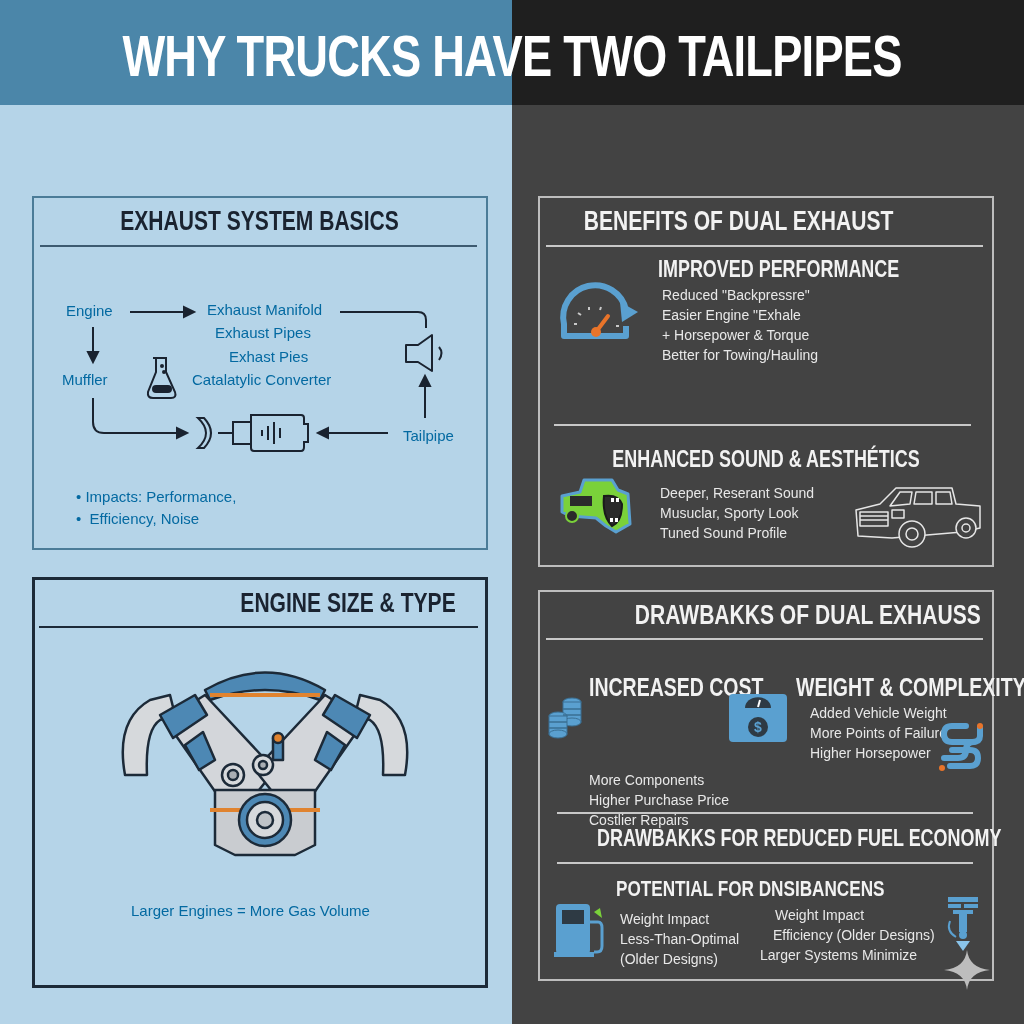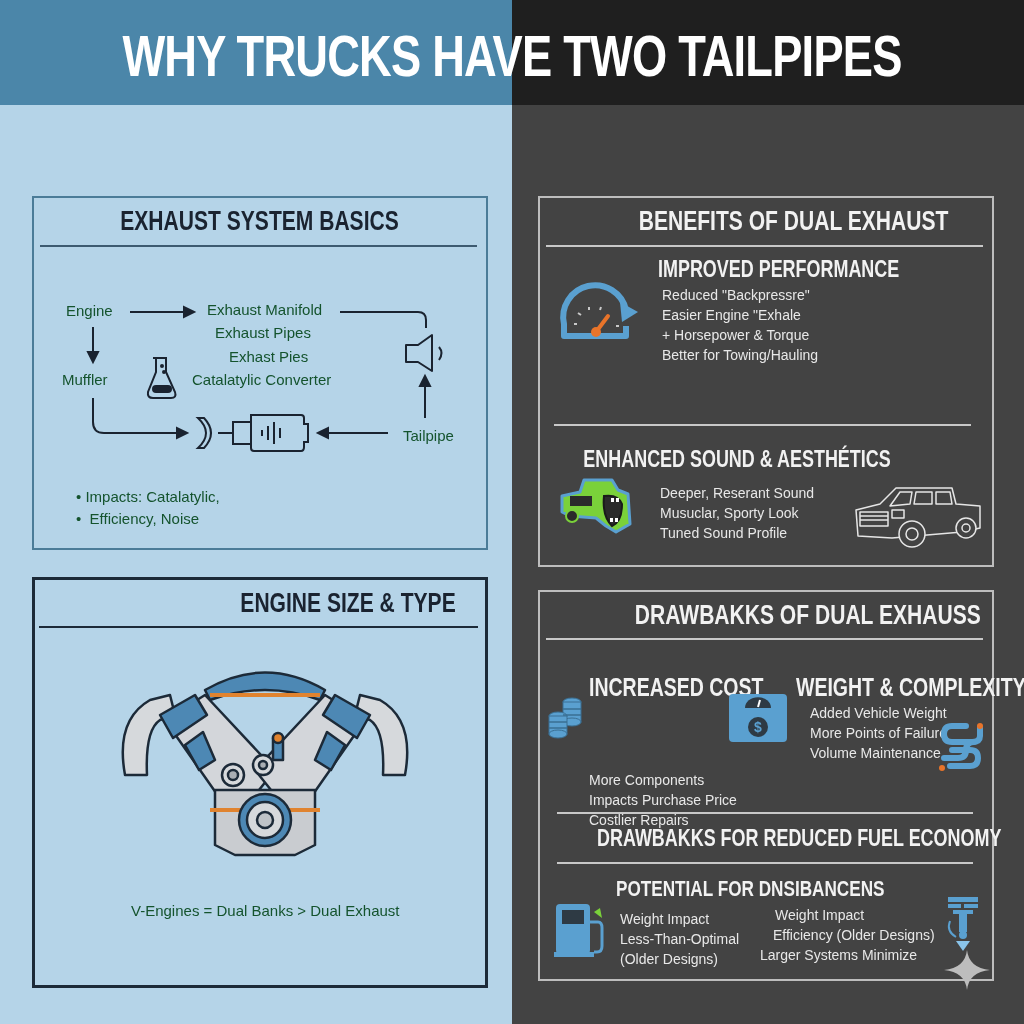--- a/index.html
+++ b/index.html
@@ -17,21 +17,21 @@
   .box-l2 { left: 32px; top: 577px; width: 456px; height: 411px; border: 3px solid #1c2a38; }
   .box-r1 { left: 538px; top: 196px; width: 456px; height: 371px; border: 2px solid #bdbdbd; }
   .box-r2 { left: 538px; top: 590px; width: 456px; height: 391px; border: 2px solid #bdbdbd; }
   .cond { font-weight: bold; transform: scaleX(0.78); transform-origin: left center; white-space: nowrap; display: inline-block; }
   .h-dark { color: #1a2330; }
   .h-light { color: #f2f2f2; }
   .abs { position: absolute; }
   .rule-dark { position: absolute; height: 2px; background: #3d5a70; }
   .rule-black { position: absolute; height: 2px; background: #1c2a38; }
   .rule-light { position: absolute; height: 2px; background: #c8c8c8; }
-  .t-dark { color: #14532d; font-size: 15px; }
+  .t-dark { color: #0369a1; font-size: 15px; }
   .t-light { color: #e8e8e8; font-size: 14px; line-height: 20px; }
   .svg-abs { position: absolute; overflow: visible; }
 </style>
 </head>
 <body>
 
 <div class="bg-left"></div>
 <div class="bg-right"></div>
 <div class="hdr-left"></div>
 <div class="hdr-right"></div>
@@ -94,21 +94,21 @@
     <rect x="233" y="422" width="18" height="22"></rect>
     <path d="M251 415 L301 415 Q304 415 304 418 L304 424 L308 424 L308 442 L304 442 L304 447 Q304 451 301 451 L254 451 Q251 451 251 448 Z"></path>
     <line x1="262" y1="430" x2="262" y2="436"></line>
     <line x1="268" y1="426" x2="268" y2="440"></line>
     <line x1="274" y1="422" x2="274" y2="444"></line>
     <line x1="280" y1="428" x2="280" y2="438"></line>
   </g>
 </svg>
 
 <div class="abs" style="left:76px;top:486px;">
-  <div class="t-dark" style="line-height:22px;">• <span>Impacts: Catalatylic,</span></div>
+  <div class="t-dark" style="line-height:22px;">• <span>Impacts: Performance,</span></div>
   <div class="t-dark" style="line-height:22px;">•&nbsp; <span>Efficiency, Noise</span></div>
 </div>
 
 <div class="box box-l2"></div>
 <div class="abs" style="left:34px;top:588px;width:452px;text-align:right;">
   <span class="cond h-dark" style="font-size:27px;transform-origin:center;">ENGINE SIZE &amp; TYPE</span>
 </div>
 <div class="rule-black" style="left:39px;top:626px;width:439px;"></div>
 
 <svg class="svg-abs" style="left:115px;top:660px;" width="300" height="200" viewBox="0 0 300 200">
@@ -138,25 +138,25 @@
     <circle cx="118" cy="115" r="11" fill="#d6d9dc"></circle>
     <circle cx="118" cy="115" r="5" fill="#a9aeb3"></circle>
     <circle cx="148" cy="105" r="10" fill="#d6d9dc"></circle>
     <circle cx="148" cy="105" r="4" fill="#a9aeb3"></circle>
     <rect x="158" y="78" width="10" height="22" fill="#4d88b4"></rect>
     <circle cx="163" cy="78" r="5" fill="#e0832f"></circle>
   </g>
 </svg>
 
 <div class="abs" style="left:131px;top:900px;">
-  <div class="t-dark" style="line-height:21px;">V-Engines = Dual Banks &gt; Dual Exhaust</div>
+  <div class="t-dark" style="line-height:21px;">Larger Engines = More Gas Volume</div>
 </div>
 
 <div class="box box-r1"></div>
-<div class="abs" style="left:540px;top:206px;width:452px;text-align:right;">
+<div class="abs" style="left:540px;top:206px;width:452px;text-align:left;">
   <span class="cond h-light" style="font-size:27px;transform-origin:center;">BENEFITS OF DUAL EXHAUST</span>
 </div>
 <div class="rule-light" style="left:546px;top:245px;width:437px;"></div>
 
 <span class="abs cond h-light" style="left:658px;top:256px;font-size:23px;">IMPROVED PERFORMANCE</span>
 <svg class="svg-abs" style="left:556px;top:288px;" width="90" height="60">
   <path d="M8 48 L8 36 A30 30 0 0 1 70 22" stroke="#5aa0d0" stroke-width="6" fill="none" stroke-linecap="round"></path>
   <path d="M8 48 L70 48 L70 38" stroke="#5aa0d0" stroke-width="6" fill="none" stroke-linejoin="round"></path>
   <polygon points="64,14 82,24 66,34" fill="#5aa0d0"></polygon>
   <line x1="40" y1="44" x2="52" y2="28" stroke="#e8742a" stroke-width="4" stroke-linecap="round"></line>
@@ -170,21 +170,21 @@
   </g>
 </svg>
 <div class="abs" style="left:662px;top:285px;">
   <div class="t-light">Reduced "Backpressre"</div>
   <div class="t-light">Easier Engine "Exhale</div>
   <div class="t-light">+ Horsepower &amp; Torque</div>
   <div class="t-light">Better for Towing/Hauling</div>
 </div>
 
 <div class="rule-light" style="left:554px;top:424px;width:417px;"></div>
-<div class="abs" style="left:540px;top:446px;width:452px;text-align:left;">
+<div class="abs" style="left:540px;top:446px;width:452px;text-align:center;">
   <span class="cond h-light" style="font-size:23px;transform-origin:center;">ENHANCED SOUND &amp; AESTHÉTICS</span>
 </div>
 <svg class="svg-abs" style="left:556px;top:476px;" width="80" height="60">
   <path d="M6 20 L24 16 L28 4 L56 4 L62 14 L72 18 L74 48 L60 56 L50 50 L40 42 L14 40 L6 36 Z" fill="#7ad13a" stroke="#5aa0d0" stroke-width="3" stroke-linejoin="round"></path>
   <path d="M48 20 Q62 18 66 28 Q66 46 56 50 Q46 40 48 20 Z" fill="#2b2b2b" stroke="#1a1a1a" stroke-width="2"></path>
   <g fill="#ffffff">
       <rect x="55" y="22" width="3" height="4"></rect>
       <rect x="60" y="22" width="3" height="4"></rect>
       <rect x="54" y="42" width="3" height="4"></rect>
       <rect x="59" y="42" width="3" height="4"></rect>
@@ -232,36 +232,36 @@
   </g>
   <g stroke="#3a6f93" stroke-width="1.5">
       <line x1="17" y1="15" x2="35" y2="15"></line>
       <line x1="17" y1="21" x2="35" y2="21"></line>
       <line x1="3" y1="28" x2="21" y2="28"></line>
       <line x1="3" y1="34" x2="21" y2="34"></line>
     </g>
 </svg>
 <div class="abs" style="left:589px;top:726px;margin-top:44px;">
   <div class="t-light">More Components</div>
-  <div class="t-light">Impacts Purchase Price</div>
+  <div class="t-light">Higher Purchase Price</div>
   <div class="t-light">Costlier Repairs</div>
 </div>
 <svg class="svg-abs" style="left:727px;top:690px;" width="62" height="52">
   <path d="M6 4 L56 4 Q60 4 60 8 L60 48 Q60 52 56 52 L6 52 Q2 52 2 48 L2 8 Q2 4 6 4 Z" fill="#5aa0d0"></path>
   <path d="M18 18 A12 10 0 0 1 44 18 Z" fill="#2e3a44"></path>
   <line x1="31" y1="17" x2="33" y2="10" stroke="#ffffff" stroke-width="2"></line>
   <circle cx="31" cy="37" r="10" fill="#2e3a44"></circle>
   <text x="31" y="42" fill="#5aa0d0" font-size="14" font-weight="bold" text-anchor="middle" font-family="Liberation Sans, sans-serif">$</text>
 </svg>
 
 <span class="abs cond h-light" style="left:796px;top:673px;font-size:25px;">WEIGHT &amp; COMPLEXITY</span>
 <div class="abs" style="left:793px;top:703px;margin-left:17px;">
   <div class="t-light">Added Vehicle Weight</div>
   <div class="t-light">More Points of Failure</div>
-  <div class="t-light">Volume Maintenance</div>
+  <div class="t-light">Higher Horsepower</div>
 </div>
 <svg class="svg-abs" style="left:936px;top:718px;" width="50" height="56">
   <g stroke="#5aa0d0" stroke-width="6" fill="none" stroke-linecap="round">
     <path d="M44 10 L44 18 Q44 24 36 24 L16 24 Q8 24 8 16 Q8 8 16 8 L30 8"></path>
     <path d="M8 40 L22 40 Q30 40 30 32 Q30 24 38 24"></path>
     <path d="M14 48 L34 48 Q42 48 42 40 Q42 32 34 32 L16 32"></path>
   </g>
   <circle cx="44" cy="8" r="3" fill="#e8742a"></circle>
   <circle cx="6" cy="50" r="3" fill="#e8742a"></circle>
 </svg>

